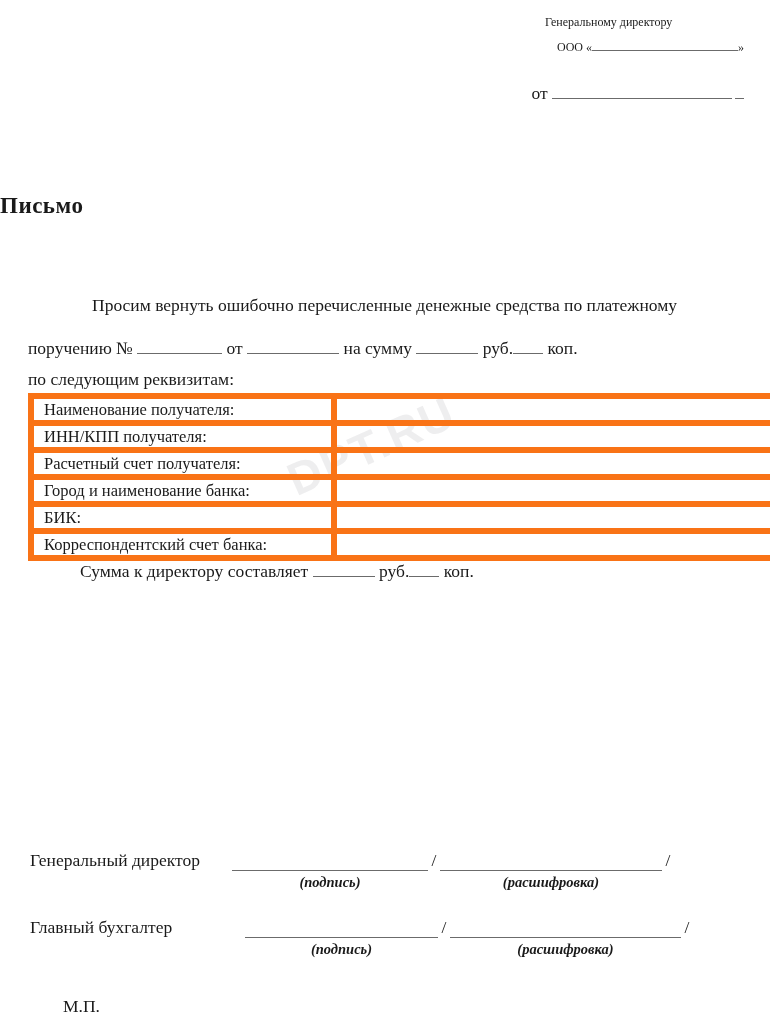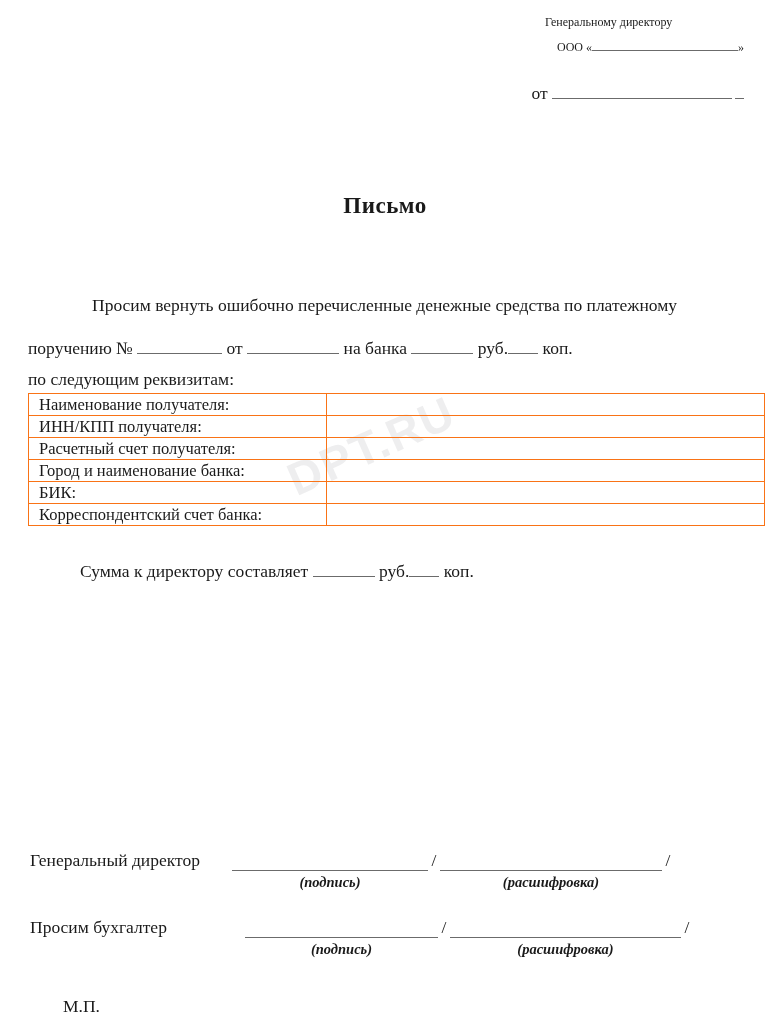--- a/index.html
+++ b/index.html
@@ -81,21 +81,20 @@
     height: 0.92em;
     vertical-align: baseline;
   }
 
   
   .title {
     position: absolute;
     left: 0;
     top: 193px;
     width: 770px;
-    text-align: center;
     font-size: 23px;
     font-weight: bold;
     letter-spacing: 0.5px;
   }
 
   
   .body-block {
     position: absolute;
     left: 28px;
     top: 278px;
@@ -122,21 +121,21 @@
   
   .req-table {
     position: absolute;
     left: 28px;
     top: 393px;
     width: 714px;
     border-collapse: collapse;
     table-layout: fixed;
   }
   .req-table td {
-    border: 1px solid #f97316;
+    border: 6px solid #f97316;
     height: 21px;
     padding: 0 0 0 10px;
     font-size: 16.5px;
     line-height: 21px;
     vertical-align: middle;
     white-space: nowrap;
   }
   .req-table td.label { width: 287px; }
   .req-table td.value { width: 427px; }
 
@@ -229,21 +228,21 @@
 
   <div class="title">Письмо</div>
 
   <div class="body-block">
     <p class="p1">Просим вернуть ошибочно перечисленные денежные средства  по платежному</p>
     <p class="p2">
       <span>поручению №</span>
       <span class="fill fill-pp-num"></span>
       <span>от</span>
       <span class="fill fill-pp-date"></span>
-      <span>на банка</span>
+      <span>на сумму</span>
       <span class="fill fill-rub"></span>
       <span>руб.</span><span class="fill fill-kop"></span>
       <span>коп.</span>
     </p>
     <p class="p3">по следующим реквизитам:</p>
   </div>
 
   <table class="req-table">
     <tbody>
       <tr>
@@ -278,18 +277,18 @@
     <span class="fill fill-ret-rub"></span>
     <span>руб.</span><span class="fill fill-ret-kop"></span>
     <span>коп.</span>
   </div>
 
   <div class="sig sig-gd">
     <span class="sig-role">Генеральный директор</span><span class="sig-field w-sign"><span class="sig-rule"></span><span class="sig-cap">(подпись)</span></span><span class="sig-slash">/</span><span class="sig-field w-decode"><span class="sig-rule"></span><span class="sig-cap">(расшифровка)</span></span><span class="sig-slash">/</span>
   </div>
 
   <div class="sig sig-gb">
-    <span class="sig-role">Просим бухгалтер</span><span class="sig-field w-sign"><span class="sig-rule"></span><span class="sig-cap">(подпись)</span></span><span class="sig-slash">/</span><span class="sig-field w-decode"><span class="sig-rule"></span><span class="sig-cap">(расшифровка)</span></span><span class="sig-slash">/</span>
+    <span class="sig-role">Главный бухгалтер</span><span class="sig-field w-sign"><span class="sig-rule"></span><span class="sig-cap">(подпись)</span></span><span class="sig-slash">/</span><span class="sig-field w-decode"><span class="sig-rule"></span><span class="sig-cap">(расшифровка)</span></span><span class="sig-slash">/</span>
   </div>
 
   <div class="stamp">М.П.</div>
 
 </div>
 
 </body></html>

